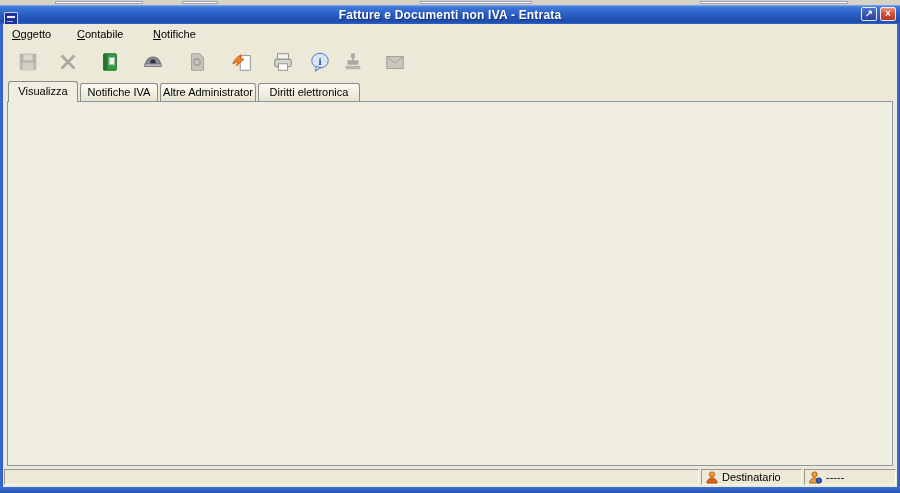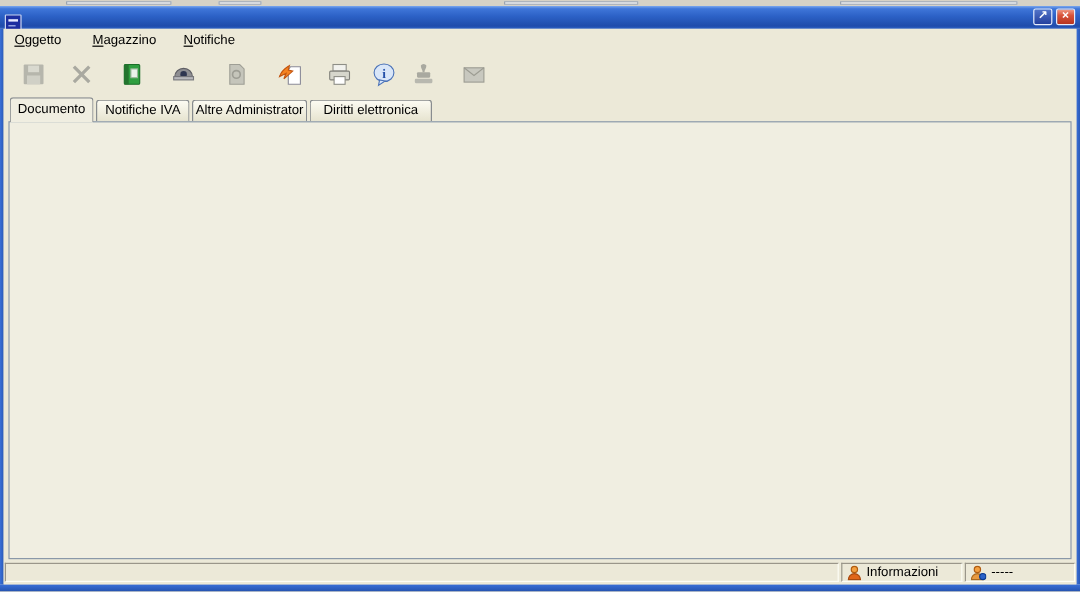--- a/index.html
+++ b/index.html
@@ -102,31 +102,32 @@
   <div class="abs bg-box" style="left:182px;width:36px"></div>
   <div class="abs bg-box" style="left:420px;width:112px"></div>
   <div class="abs bg-box" style="left:700px;width:148px"></div>
 </div>
 
 <div class="abs titlebar">
   <div class="abs win-icon">
       <i></i>
       <em></em>
     </div>
+  <div class="title-text">Fatture e Documenti non IVA - Entrata</div>
 </div>
 <div class="abs wbtn restore">↗</div>
 <div class="abs wbtn close">×</div>
 
 <div class="abs frame-side" style="left:0"></div>
 <div class="abs frame-side" style="left:897px"></div>
 <div class="abs frame-bottom"></div>
 <div class="abs client"></div>
 
 <div class="abs menu-item" style="left:12px">Oggetto</div>
-<div class="abs menu-item" style="left:77px">Magazzino</div>
+<div class="abs menu-item" style="left:77px">Contabile</div>
 <div class="abs menu-item" style="left:153px">Notifiche</div>
 
 <div class="abs tbtn" style="left:15px">
   <svg width="22" height="22" viewBox="0 0 24 24">
     <rect x="3" y="3" width="18" height="18" rx="1" fill="#b6b6ac"></rect>
     <rect x="7" y="4" width="10" height="6" fill="#d9d9cf"></rect>
     <rect x="6" y="13" width="12" height="8" fill="#d0d0c6"></rect>
   </svg>
 </div>
 <div class="abs tbtn" style="left:55px">
@@ -181,21 +182,21 @@
     <rect x="4" y="16" width="16" height="4" rx="1" fill="#b8b8af"></rect>
   </svg>
 </div>
 <div class="abs tbtn" style="left:382px">
   <svg width="22" height="22" viewBox="0 0 24 24">
     <rect x="3" y="6" width="18" height="13" fill="#c8c8bf" stroke="#9c9c92"></rect>
     <path d="M3 6 L12 13 L21 6" fill="none" stroke="#9c9c92"></path>
   </svg>
 </div>
 
-<div class="abs tab active" style="left:8px;width:70px">Documento</div>
+<div class="abs tab active" style="left:8px;width:70px">Visualizza</div>
 <div class="abs tab" style="left:80px;width:78px">Notifiche IVA</div>
 <div class="abs tab" style="left:160px;width:96px">Altre Administrator</div>
 <div class="abs tab" style="left:258px;width:102px">Diritti elettronica</div>
 
 <div class="abs panel"></div>
 
 <div class="abs lbl r fl" style="left:18px;top:111px;width:54px">Codice</div>
 <input class="inp dis ctr" style="left: 76px; top: 108px; width: 74px;" readonly="" value="454733">
 <div class="abs lbl r" style="left:158px;top:111px;width:78px">Documento N.</div>
 <input class="inp ctr" style="left: 240px; top: 108px; width: 118px;" readonly="" value="41">
@@ -378,21 +379,21 @@
     <rect x="0" y="9" width="13" height="2" fill="#4a4a44"></rect>
   </svg>
 </div>
 
 <div class="scell" style="left:4px;width:695px"></div>
 <div class="scell" style="left:701px;width:101px">
   <svg width="12" height="13" viewBox="0 0 12 13">
     <circle cx="6" cy="3.5" r="2.6" fill="#f4a040" stroke="#b05c10"></circle>
     <path d="M1 12 a5 5 0 0 1 10 0 z" fill="#e0661a" stroke="#a84a10"></path>
   </svg>
-  <span>Informazioni</span>
+  <span>Destinatario</span>
 </div>
 <div class="scell" style="left:804px;width:92px">
   <svg width="13" height="13" viewBox="0 0 13 13">
     <circle cx="5.5" cy="3.5" r="2.6" fill="#f4a040" stroke="#b05c10"></circle>
     <path d="M0.5 12 a5 5 0 0 1 10 0 z" fill="#e89a40" stroke="#a86a20"></path>
     <circle cx="10" cy="9.5" r="2.6" fill="#2a62c8" stroke="#0a3a90"></circle>
   </svg>
   <span>-----</span>
 </div>
 

